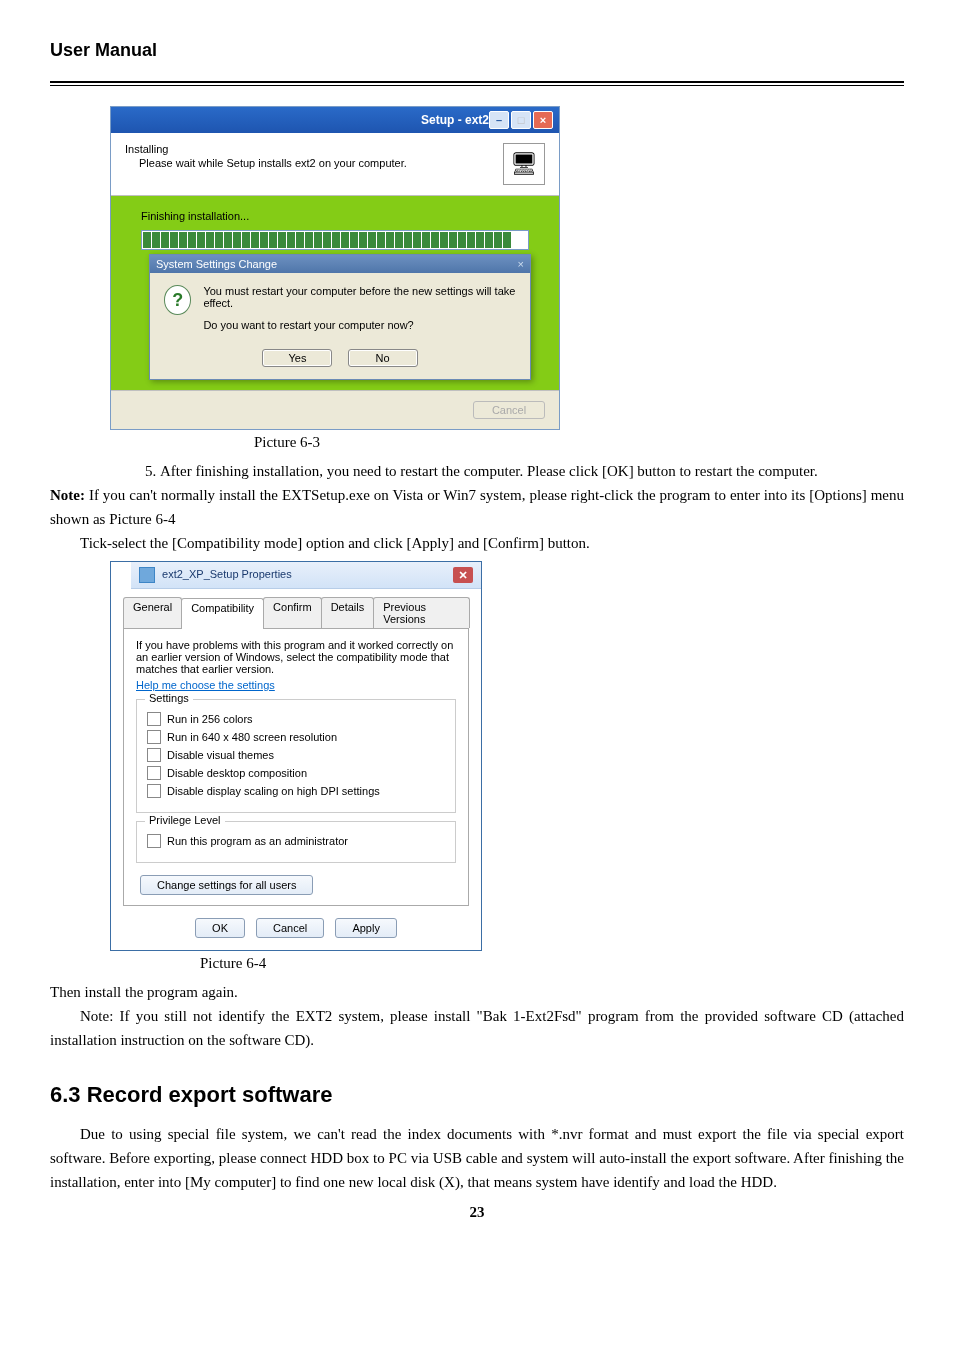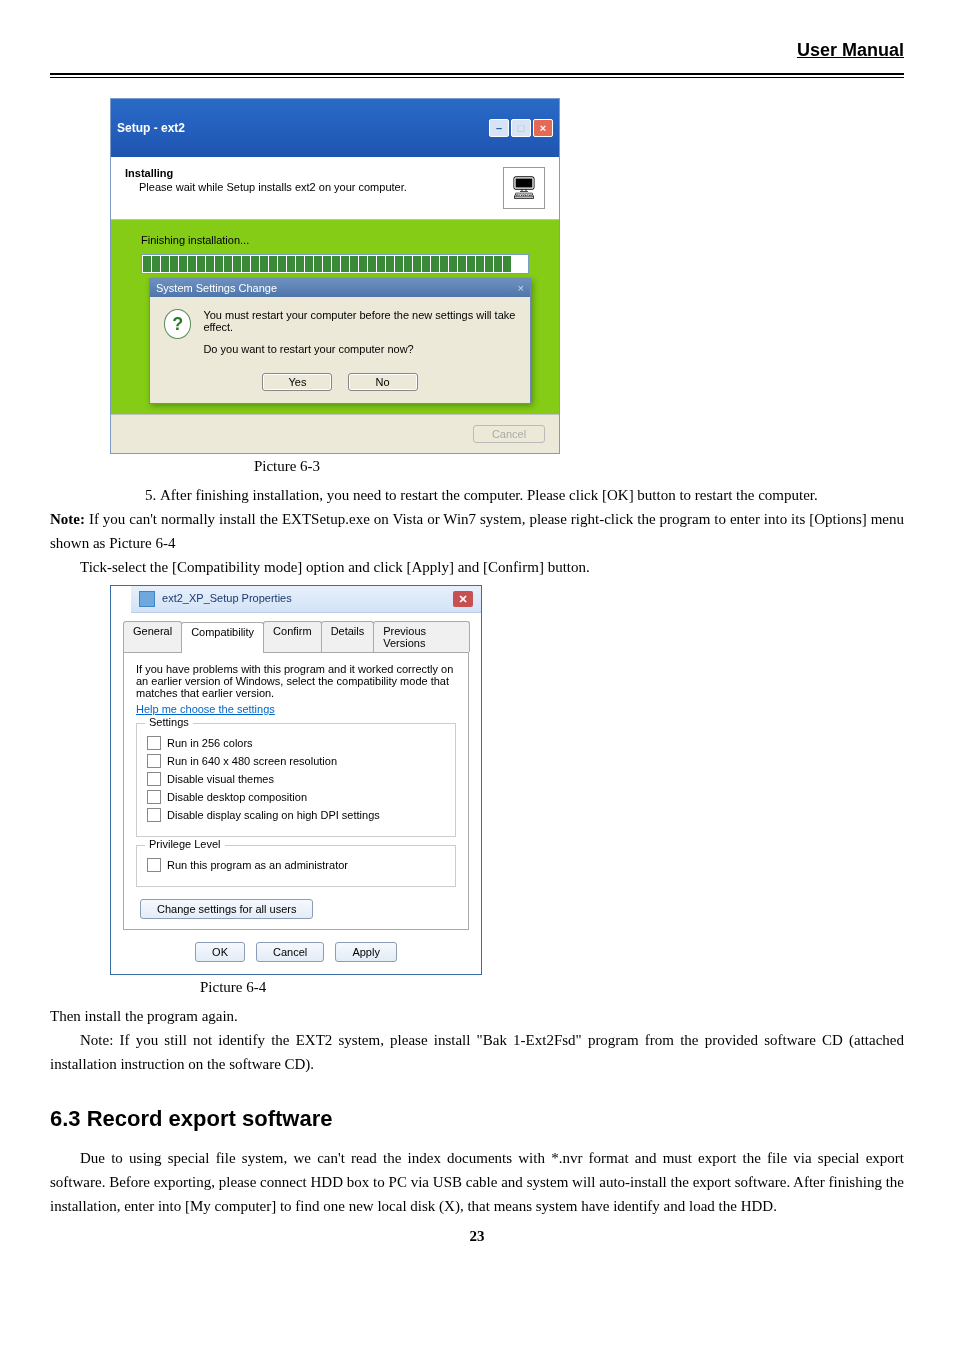--- a/index.html
+++ b/index.html
@@ -13,26 +13,24 @@
   }
   .header-line {
     border-bottom: 2px solid #000;
     margin-bottom: 2px;
   }
   .header-line2 {
     border-bottom: 1px solid #000;
     margin-bottom: 20px;
   }
   .header-title {
-    text-align: right;
     font-weight: bold;
     font-family: Arial, sans-serif;
     font-size: 18px;
-    padding-bottom: 12px;
-    text-decoration: underline;
+    padding-bottom: 20px;
   }
   .screenshot-container {
     text-align: left;
     margin-left: 60px;
   }
   .caption {
     text-align: center;
     font-size: 15px;
     margin: 4px 0 8px 0;
   }
@@ -70,23 +68,23 @@
     background: #ece9d8;
     font-family: Tahoma, Arial, sans-serif;
     font-size: 11px;
     color: #000;
     margin-bottom: 2px;
   }
   .titlebar {
     background: linear-gradient(#2a6ac8, #1e55b0);
     color: #fff;
     font-weight: bold;
-    padding: 20px 6px;
-    display: flex;
-    justify-content: space-between;
+    padding: 4px 6px;
+    display: flex;
+    justify-content: flex-end;
     align-items: center;
   }
   .titlebar .title { font-size: 12px; }
   .titlebar-buttons { display: flex; gap: 2px; }
   .tb-btn {
     width: 18px; height: 16px;
     background: #d6e4f6;
     border: 1px solid #fff;
     color: #2a5aa0;
     display: flex; align-items: center; justify-content: center;
@@ -95,21 +93,21 @@
   }
   .tb-close { background: #e56a54; color: #fff; border-color: #fff; }
   .setup-header {
     background: #fff;
     padding: 10px 14px;
     border-bottom: 1px solid #c0c0c0;
     display: flex;
     justify-content: space-between;
     align-items: flex-start;
   }
-  .setup-header .heading { font-weight: bold; font-size: 11px; }
+  .setup-header .heading { font-weight: normal; font-size: 11px; }
   .setup-header .subtext { font-size: 11px; margin-left: 14px; margin-top: 2px; }
   .setup-icon {
     width: 40px; height: 40px;
     border: 1px solid #999;
     background: #fff;
     display: flex; align-items: center; justify-content: center;
     font-size: 22px;
   }
   .setup-body {
     padding: 14px 30px 10px 30px;

